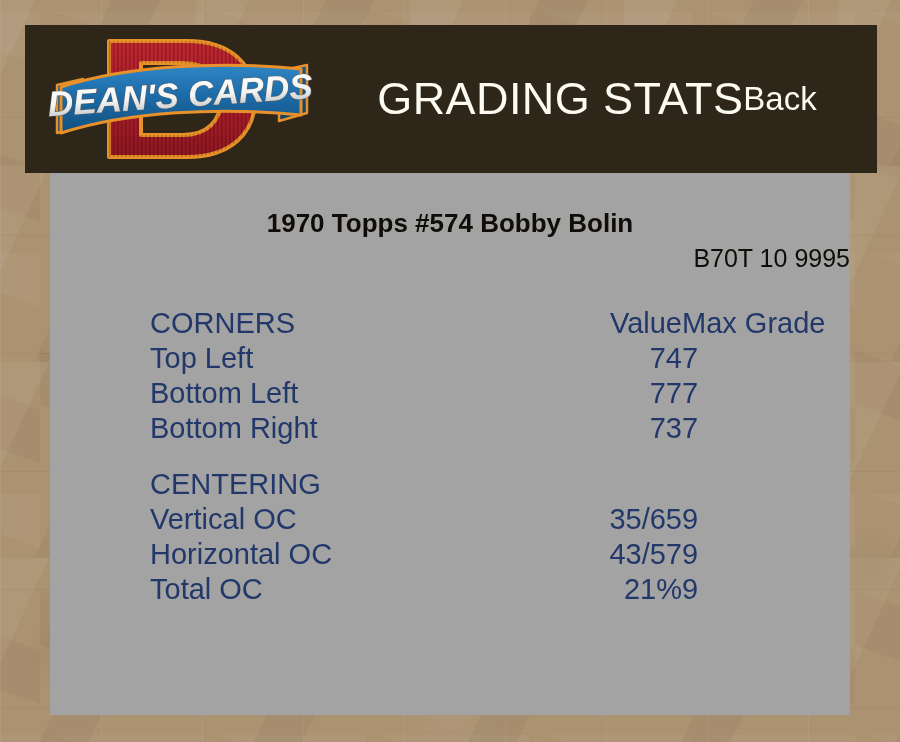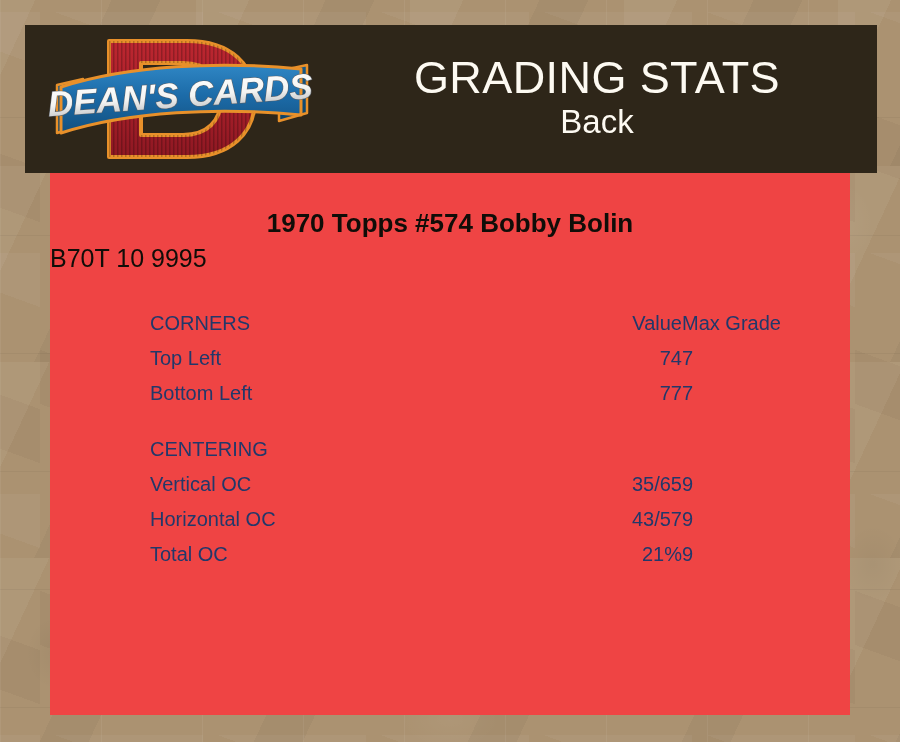--- a/index.html
+++ b/index.html
@@ -67,21 +67,21 @@
   #logo svg { display: block; }
 
   
   #header-titles {
     position: absolute;
     left: 292px;
     top: 0;
     width: 560px;
     height: 148px;
     display: flex;
-    flex-direction: column;
+    flex-direction: row;
     align-items: center;
     justify-content: center;
   }
   #header-title {
     color: #fdfaf2;
     font-size: 45px;
     line-height: 1.04;
     letter-spacing: 0.4px;
     white-space: nowrap;
   }
@@ -92,57 +92,57 @@
     white-space: nowrap;
   }
 
   
   #content-panel {
     position: absolute;
     left: 50px;
     top: 173px;
     width: 800px;
     height: 542px;
-    background: #ef4444;
+    background: #a3a3a3;
   }
 
   #card-title {
     position: absolute;
     left: 0;
     top: 35px;
     width: 100%;
     text-align: center;
     color: #100d08;
     font-size: 26px;
     font-weight: bold;
     white-space: nowrap;
   }
   #card-subtitle {
     position: absolute;
     left: 0;
     top: 71px;
     width: 100%;
-    text-align: left;
+    text-align: right;
     color: #100d08;
     font-size: 25px;
     white-space: nowrap;
   }
 
   
   #stats-table {
     position: absolute;
     left: 100px;
     top: 133px;
     width: 700px;
     border-collapse: collapse;
     color: #22386a;
   }
   #stats-table td, #stats-table th {
     padding: 0;
-    font-size: 20px;
+    font-size: 29px;
     line-height: 35px;
     font-weight: normal;
     vertical-align: top;
     margin-left: 26px;
   }
   .col-label  { width: 372px; text-align: left; }
   .col-value  { width: 160px; text-align: right; }
   .col-max    { width: 168px; }
 
   .section-head td, .section-head th {
@@ -226,20 +226,25 @@
         <tr>
           <td class="col-label row-label">Top Left</td>
           <td class="col-value">74</td>
           <td class="col-max">7</td>
         </tr>
         <tr>
           <td class="col-label row-label">Bottom Left</td>
           <td class="col-value">77</td>
           <td class="col-max">7</td>
         </tr>
+        <tr>
+          <td class="col-label row-label">Bottom Right</td>
+          <td class="col-value">73</td>
+          <td class="col-max">7</td>
+        </tr>
         <tr class="spacer-row">
           <td colspan="3"></td>
         </tr>
         <tr class="section-head">
           <td class="col-label">CENTERING</td>
           <td class="col-value"></td>
           <td class="col-max"></td>
         </tr>
         <tr>
           <td class="col-label row-label">Vertical OC</td>

